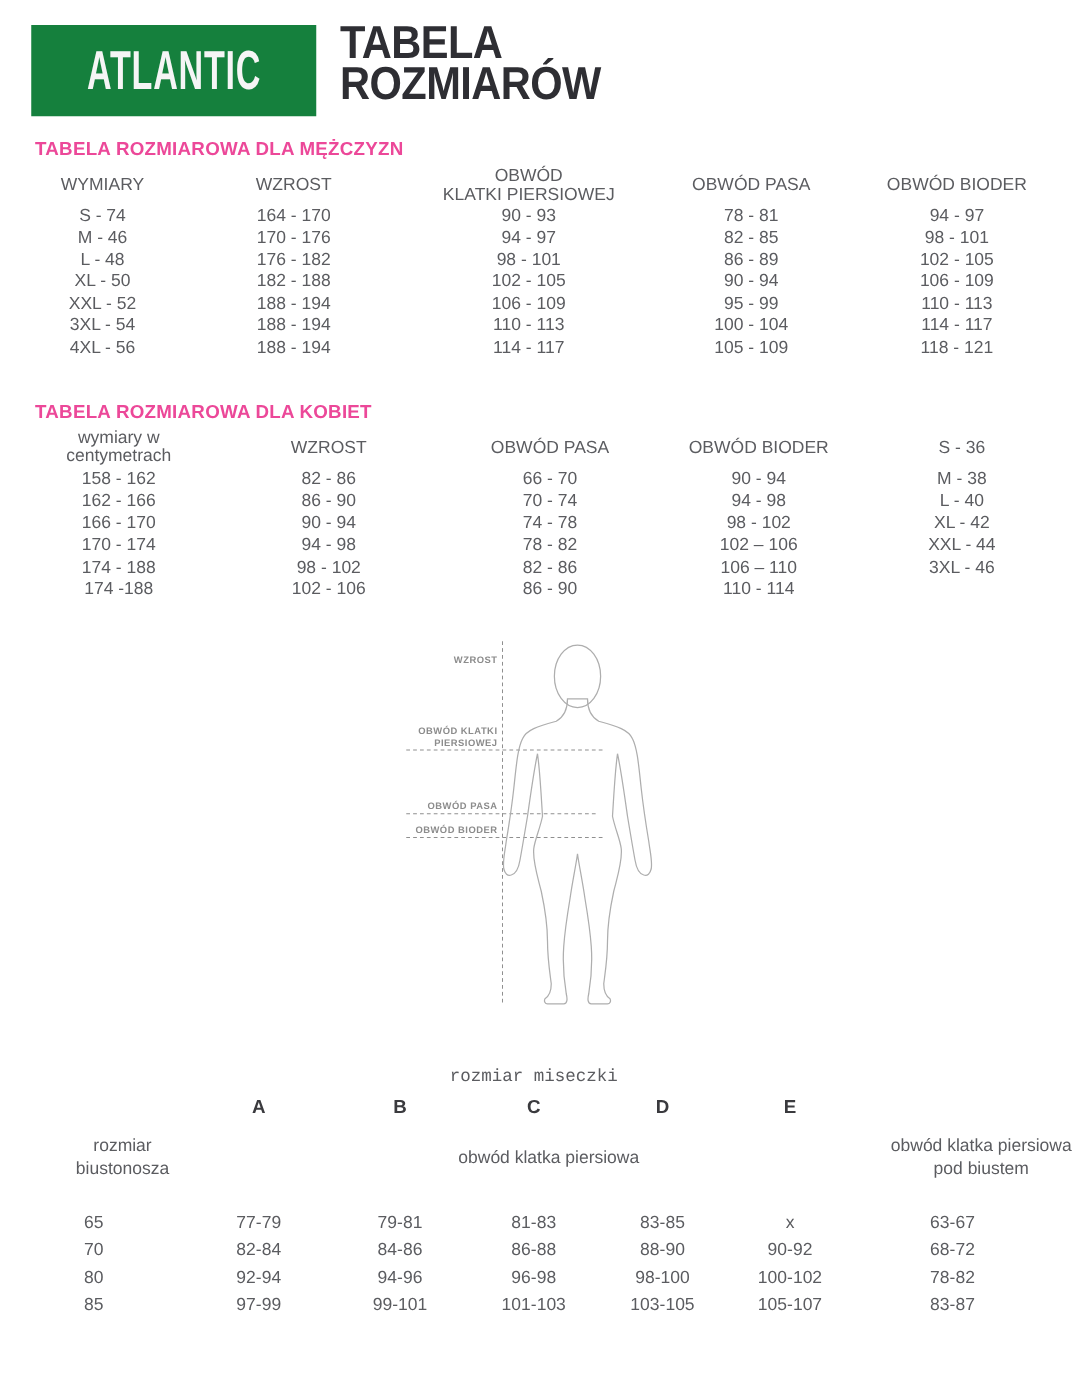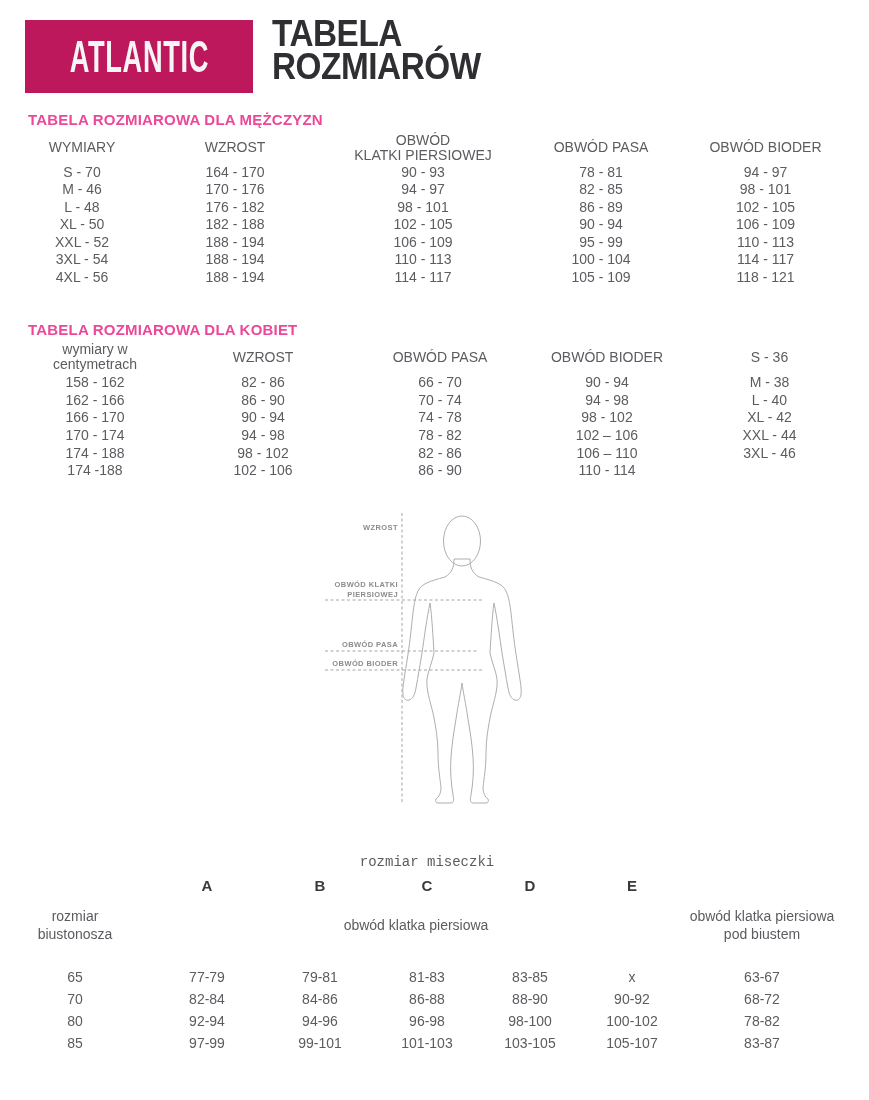--- a/index.html
+++ b/index.html
@@ -5,21 +5,21 @@
   * { margin:0; padding:0; box-sizing:border-box; }
   html,body { background:#ffffff; }
   .page {
     position:relative; width:869px; height:1100px; background:#ffffff;
     font-family:"Liberation Sans", sans-serif; overflow:hidden;
   }
 
   
   .logo-box {
     position:absolute; left:25px; top:20px; width:228px; height:73px;
-    background:#be185d; display:flex; align-items:center; justify-content:center;
+    background:#15803d; display:flex; align-items:center; justify-content:center;
   }
   .logo-text {
     color:#f5f5f5; font-weight:bold; font-size:44px; letter-spacing:1px;
     transform:scaleX(0.62); transform-origin:center; white-space:nowrap;
   }
   .page-title {
     position:absolute; left:272px; top:17px; color:#2e2e33;
     font-weight:bold; font-size:37px; line-height:33px; letter-spacing:-0.5px;
     transform:scaleX(0.9); transform-origin:left top; white-space:nowrap;
   }
@@ -61,21 +61,21 @@
   }
   .dash { stroke:#8f8f8f; stroke-width:0.8; stroke-dasharray:3,2.5; fill:none; }
   .body-line { stroke:#aeaeae; stroke-width:1; fill:none; }
 
   
   .bra { position:absolute; left:0; top:852px; width:842px; color:#5b5c60; font-size:14px; }
   .bra-row { display:grid; grid-template-columns:150px 114px 112px 102px 104px 100px 160px; }
   .bc { display:flex; align-items:center; justify-content:center; text-align:center; white-space:nowrap; }
   .bra-cup-row  { height:20px;font-family:Liberation Mono, monospace; }
   .bra-letters  { height:26px; }
-  .bra-headers  { height:54px; margin-bottom:14px; }
+  .bra-headers  { height:54px; margin-bottom:14px;padding-left:23px; }
   .bra-data     { height:22px; }
   .cup-span  { grid-column:4 / 5; }
   .chest-span{ grid-column:2 / 7; }
   .col1 { grid-column:1; } .col2 { grid-column:2; } .col3 { grid-column:3; }
   .col4 { grid-column:4; } .col5 { grid-column:5; } .col6 { grid-column:6; }
   .col7 { grid-column:7; }
   .letter { font-weight:bold; font-size:15px; color:#3a3a3e; }
   .two-line { flex-direction:column; line-height:18px; }
 </style>
 </head>
@@ -107,21 +107,21 @@
       </div>
     <div class="th">
         <span>OBWÓD PASA</span>
         <span></span>
       </div>
     <div class="th">
         <span>OBWÓD BIODER</span>
         <span></span>
       </div>
 
-    <div class="td">S - 70</div>
+    <div class="td">S - 74</div>
     <div class="td">164 - 170</div>
     <div class="td">90 - 93</div>
     <div class="td">78 - 81</div>
     <div class="td">94 - 97</div>
     <div class="td">M - 46</div>
     <div class="td">170 - 176</div>
     <div class="td">94 - 97</div>
     <div class="td">82 - 85</div>
     <div class="td">98 - 101</div>
     <div class="td">L - 48</div>

